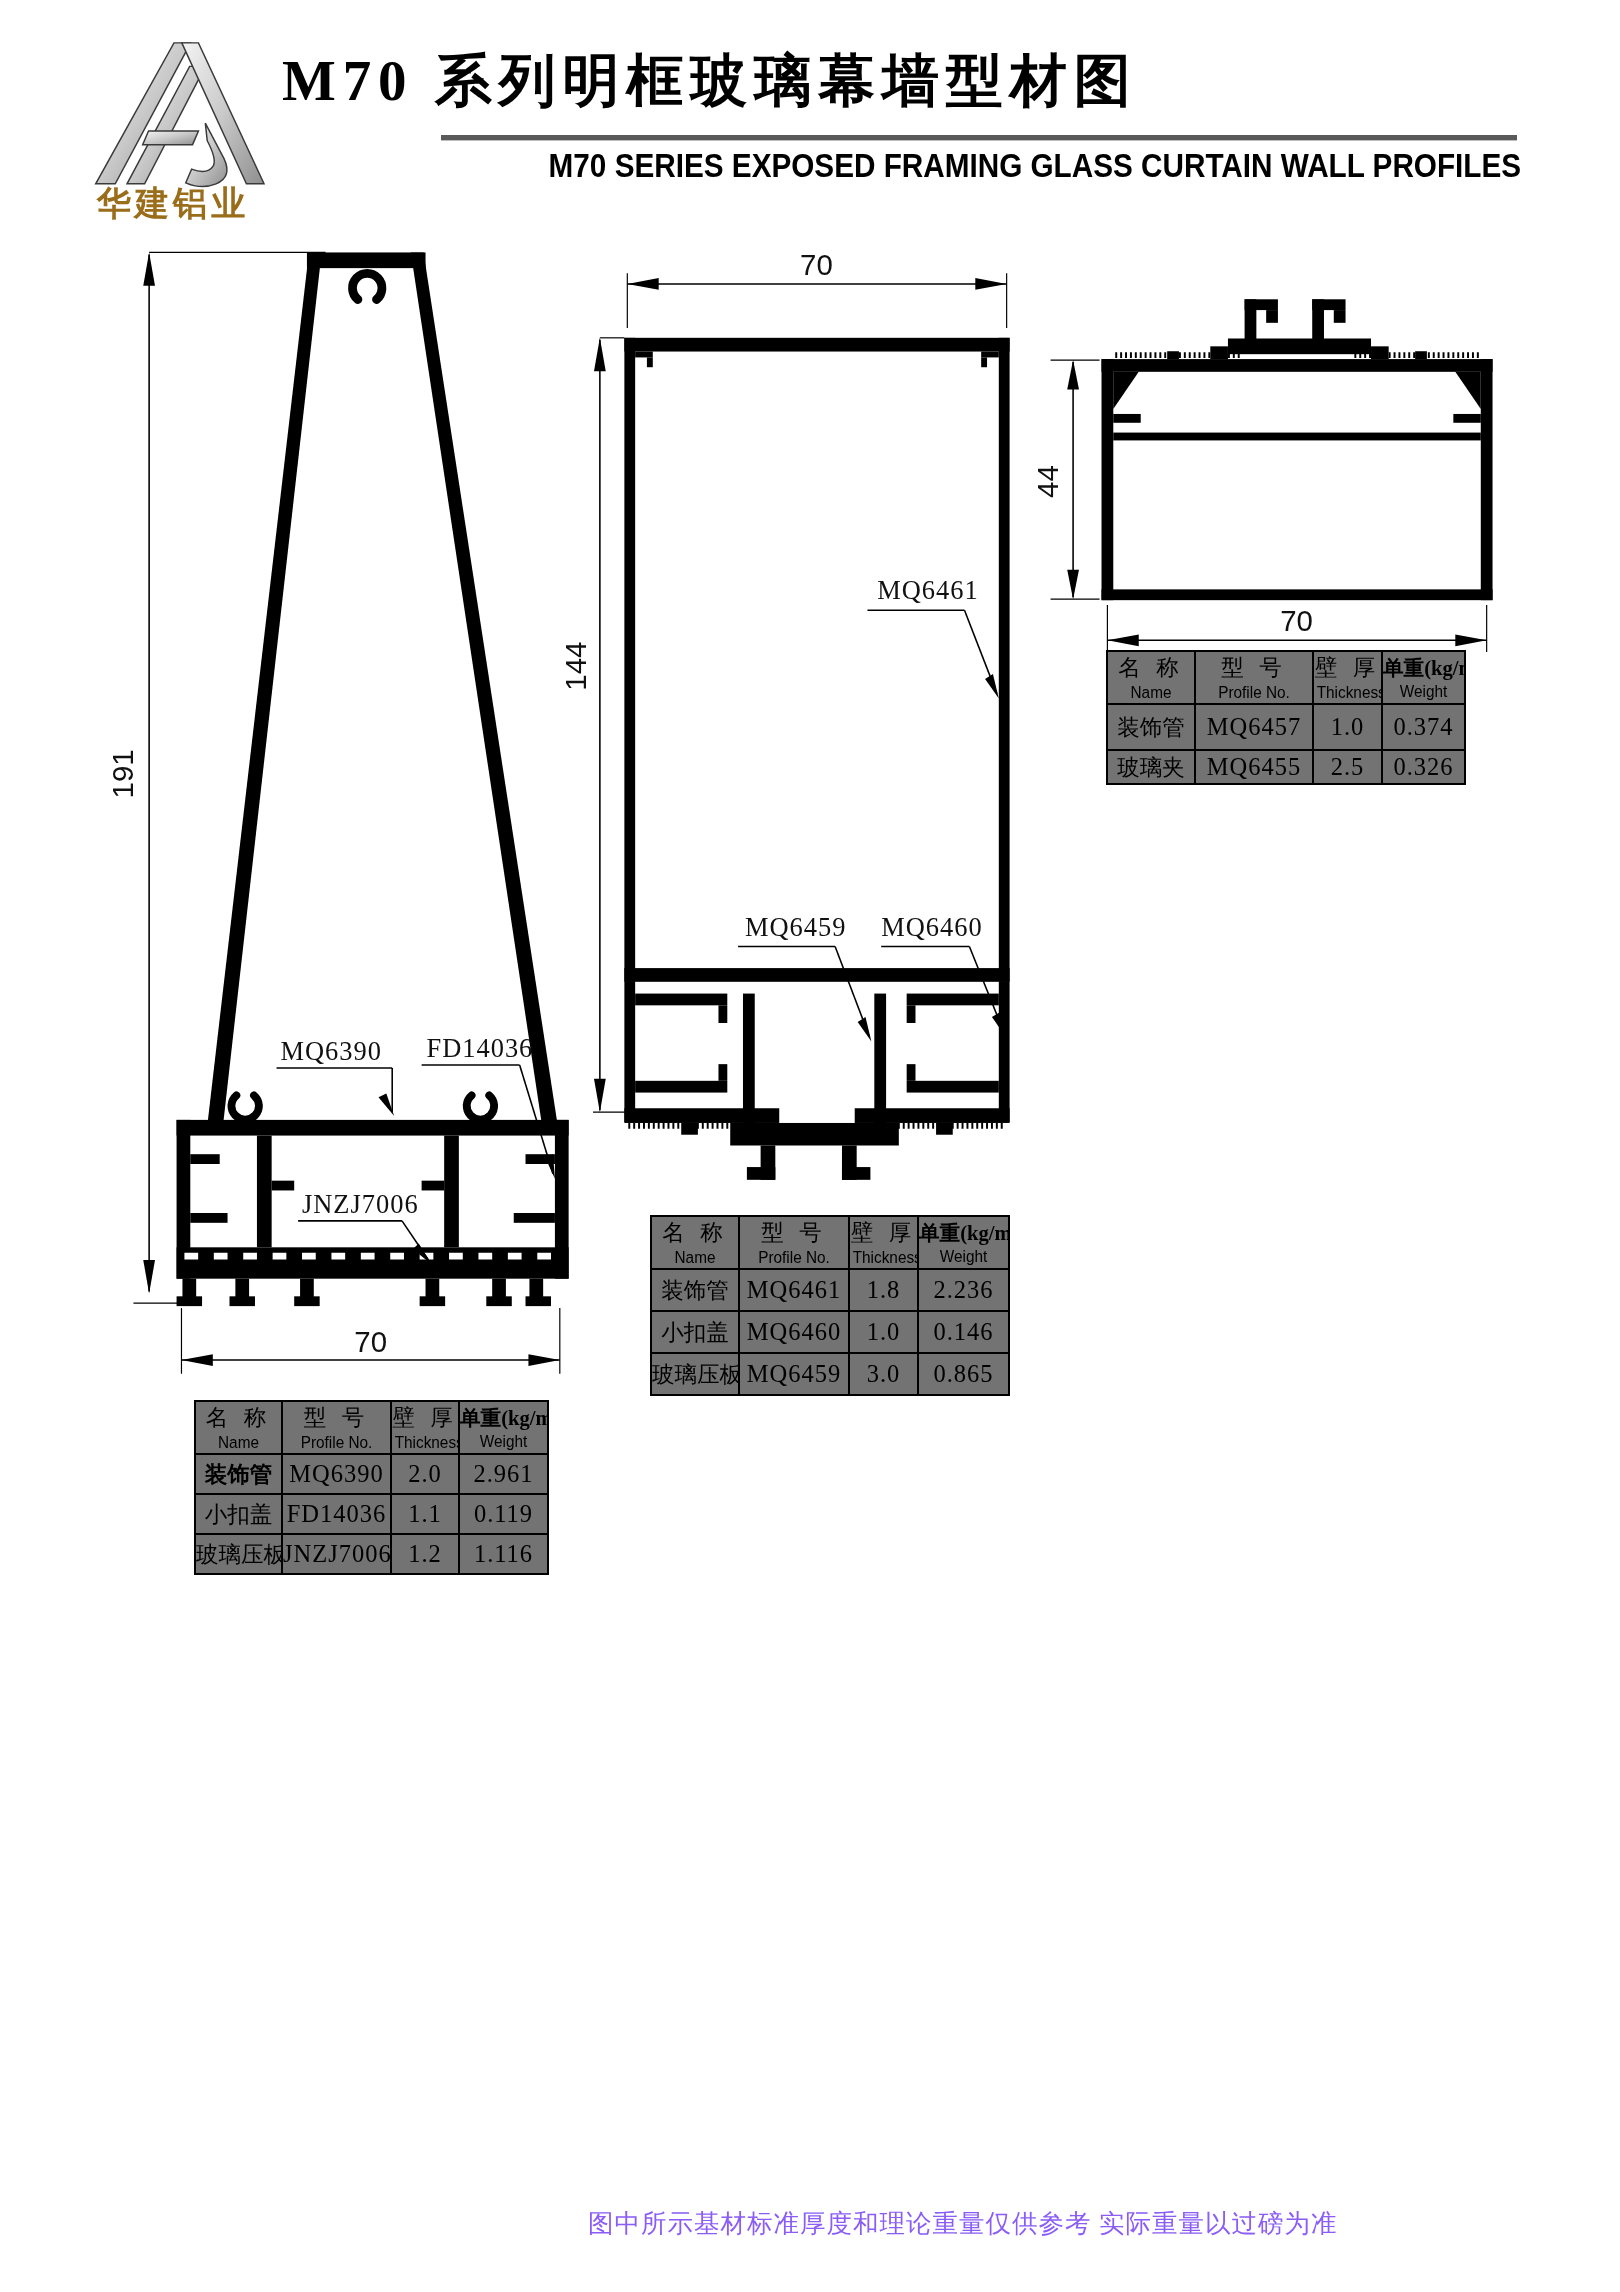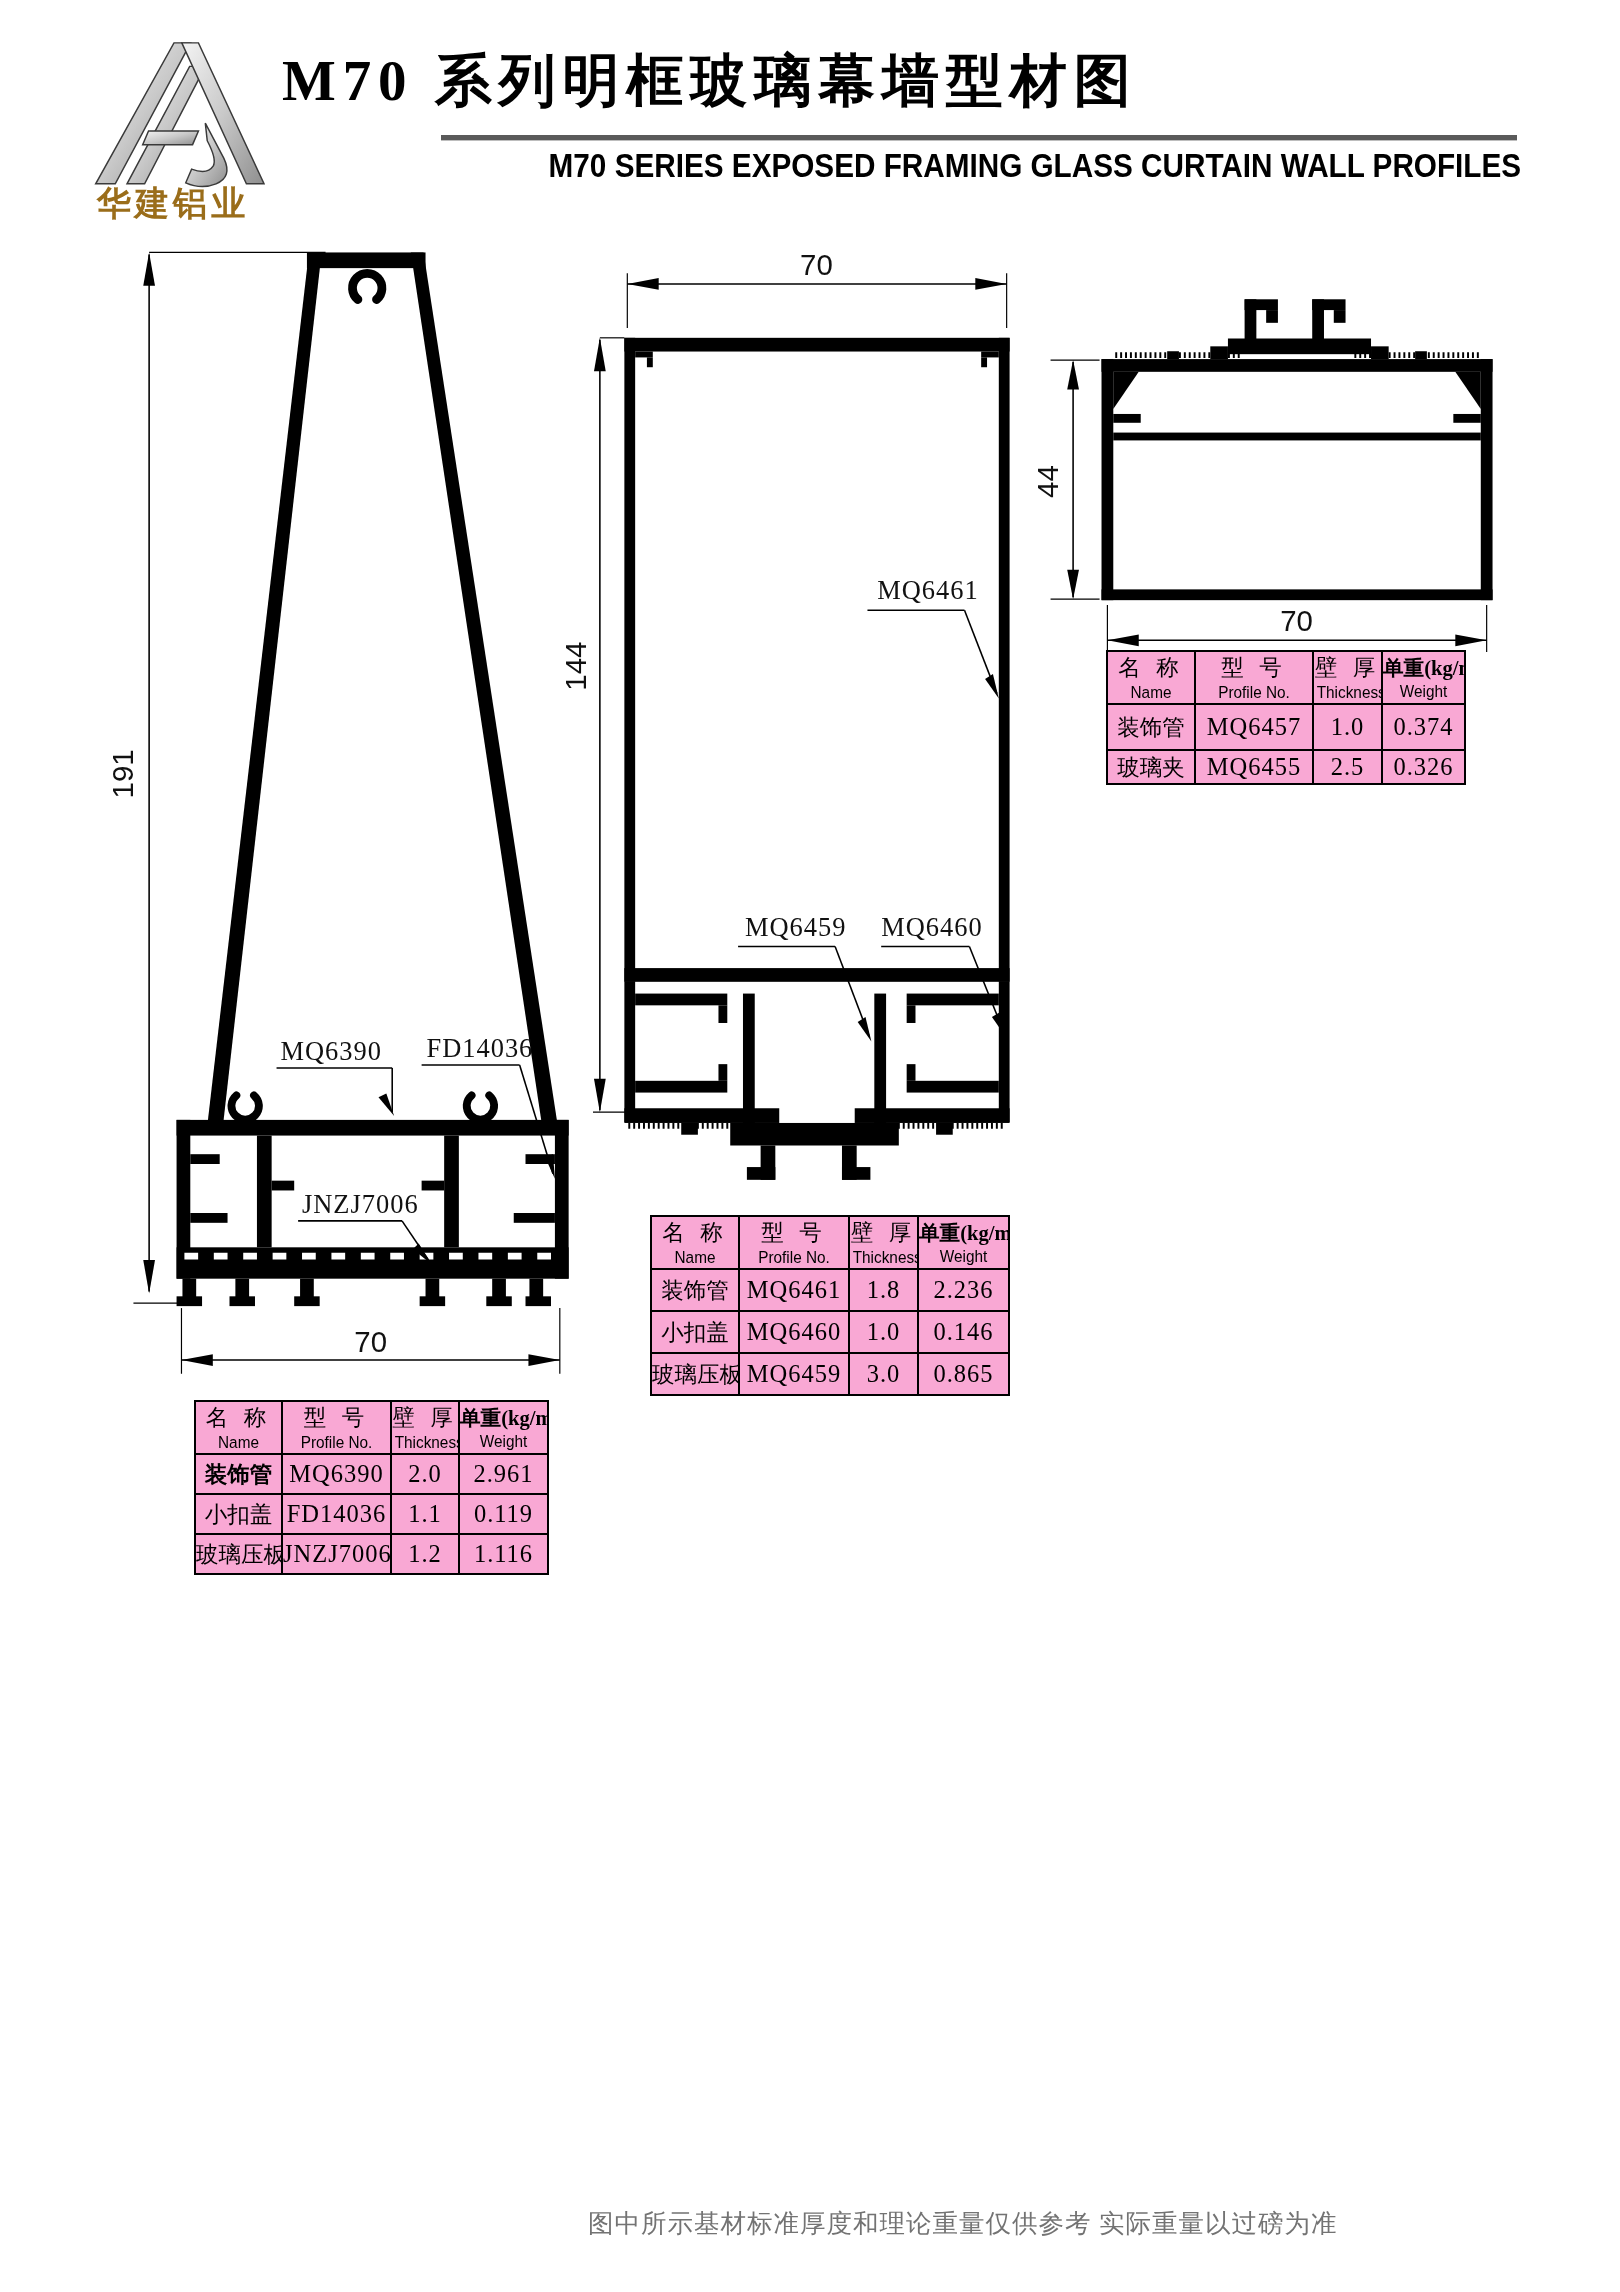--- a/index.html
+++ b/index.html
@@ -21,35 +21,35 @@
   .dimline{stroke:#000;stroke-width:1.6;fill:none;}
   .extline{stroke:#000;stroke-width:1.2;fill:none;}
   .leader{stroke:#000;stroke-width:1.6;fill:none;}
   .dimtext{font-family:"Liberation Sans",sans-serif;font-size:30px;fill:#111;}
   .labtext{font-family:"Liberation Serif",serif;font-size:27px;fill:#111;letter-spacing:1px;}
   .clip{fill:none;stroke:#000;stroke-linecap:round;}
   .serr-w{stroke:#fff;stroke-width:7;stroke-dasharray:14 16;fill:none;}
   .serr-b{stroke:#000;stroke-width:6;stroke-dasharray:2 3;fill:none;}
 
   
-  .tbl{position:absolute;border-collapse:collapse;table-layout:fixed;background:#f9a8d4;
+  .tbl{position:absolute;border-collapse:collapse;table-layout:fixed;background:#737373;
        border:2.9px solid #000;}
   .tbl td{border:2px solid #000;text-align:center;vertical-align:middle;padding:0;overflow:hidden;}
   .hcn{font-family:"Liberation Serif",serif;font-size:22.5px;letter-spacing:4.9px;white-space:nowrap;}
   .hcn.tight{letter-spacing:0;font-weight:700;font-size:20.6px;}
   .hen{font-family:"Liberation Sans",sans-serif;font-size:16.7px;transform:scaleX(.92);
        white-space:nowrap;}
   .cell-name{font-family:Liberation Mono, monospace;font-size:22.5px;white-space:nowrap;margin-left:48px;}
   .cell-num{font-family:"Liberation Serif",serif;font-size:24.5px;letter-spacing:1px;margin-left:36px;}
   .tbl-mullion tr.r1 .cell-name{font-weight:700;}
 
   
   .footer-note{left:588px;top:2207px;width:755px;height:29px;overflow:hidden;
                font-family:"Liberation Serif",serif;font-size:25.5px;line-height:33px;
-               letter-spacing:1px;color:#737373;white-space:nowrap;}
+               letter-spacing:1px;color:#8b5cf6;white-space:nowrap;}
 </style>
 </head>
 <body>
 
 <div id="page">
 
   <svg class="abs" style="left:80px;top:37px;" width="186" height="184" viewBox="0 0 190 188">
     <defs>
       <linearGradient id="silver" x1="0" y1="0" x2="1" y2="1">
         <stop offset="0" stop-color="#f4f4f4"></stop>

